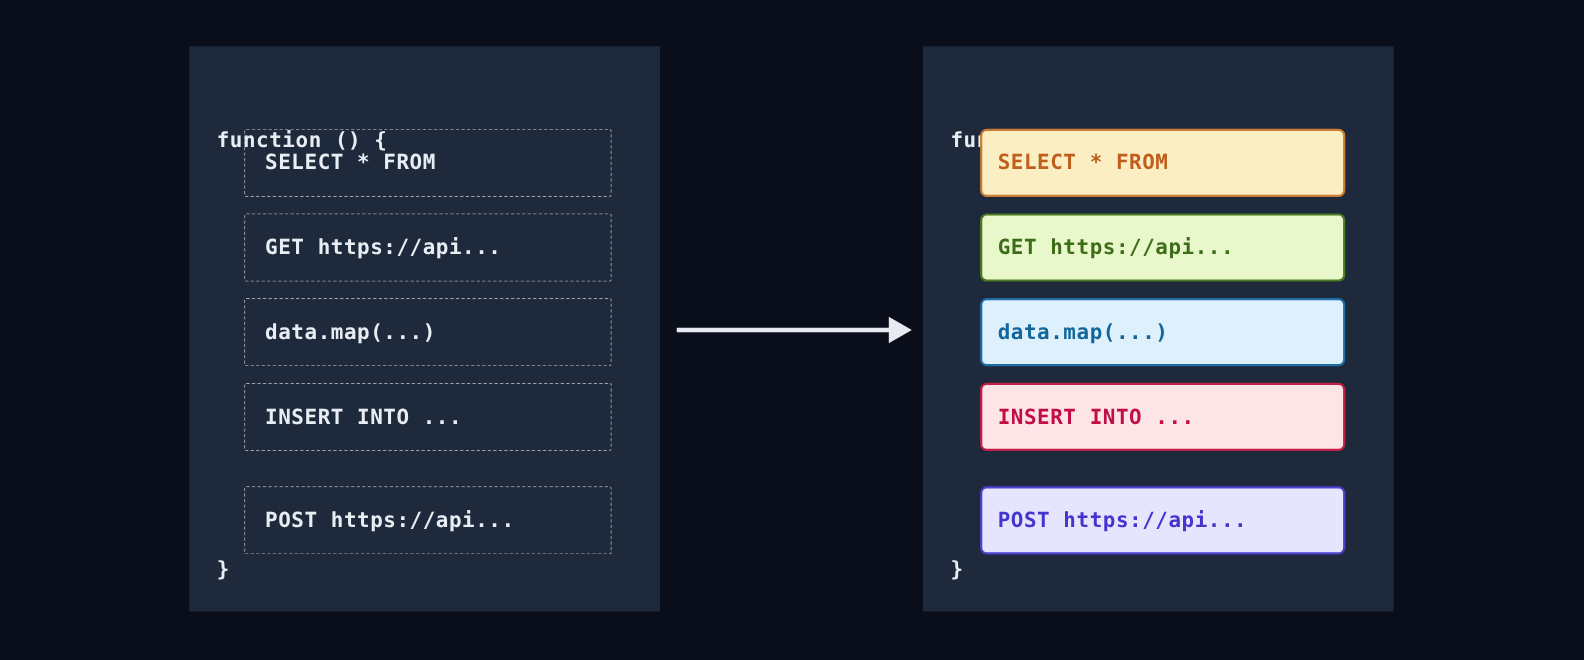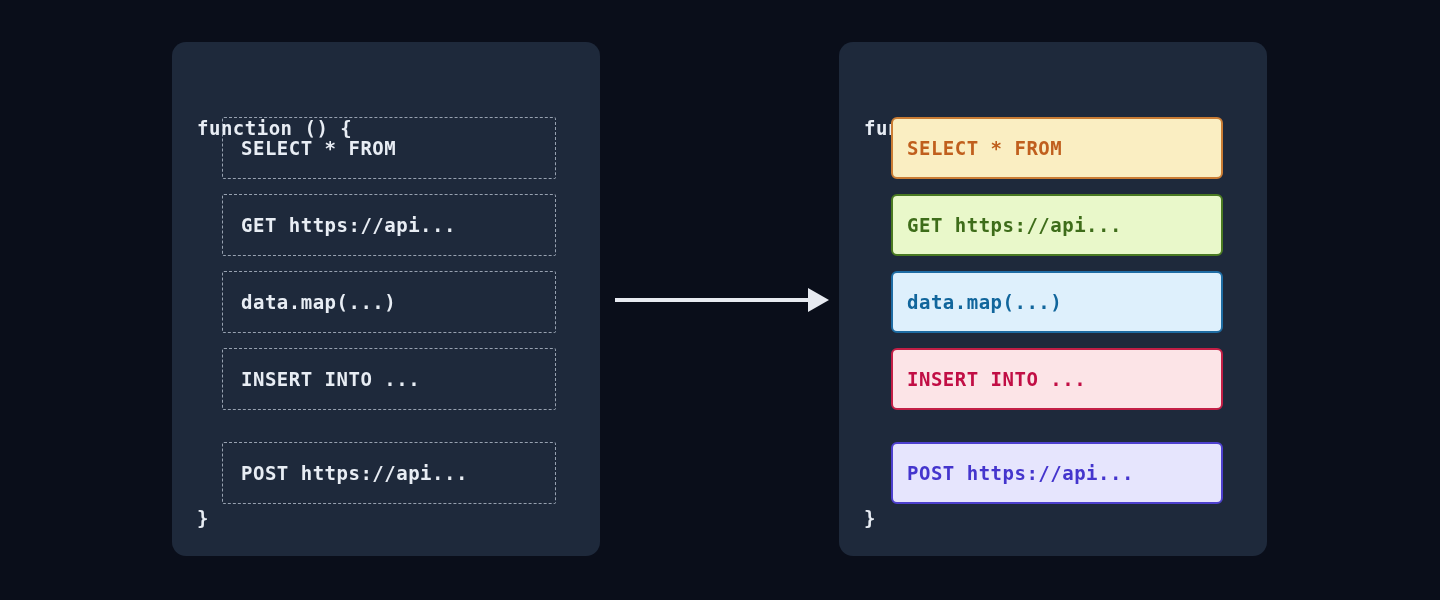--- a/index.html
+++ b/index.html
@@ -10,21 +10,21 @@
     font-weight: bold;
   }
   .stage { position: relative; width: 1440px; height: 600px; }
 
   .panel {
     position: absolute;
     top: 42px;
     width: 428px;
     height: 514px;
     background: var(--panel-bg, #1e293b);
-    border-radius: 14px;
+    border-radius: 1px;
     color: var(--panel-text, #e8edf4);
   }
   .panel-left  { left: 172px; }
   .panel-right { left: 839px; }
 
   .fn-line {
     position: absolute;
     left: 25px;
     font-size: 19px;
     letter-spacing: 0.5px;

